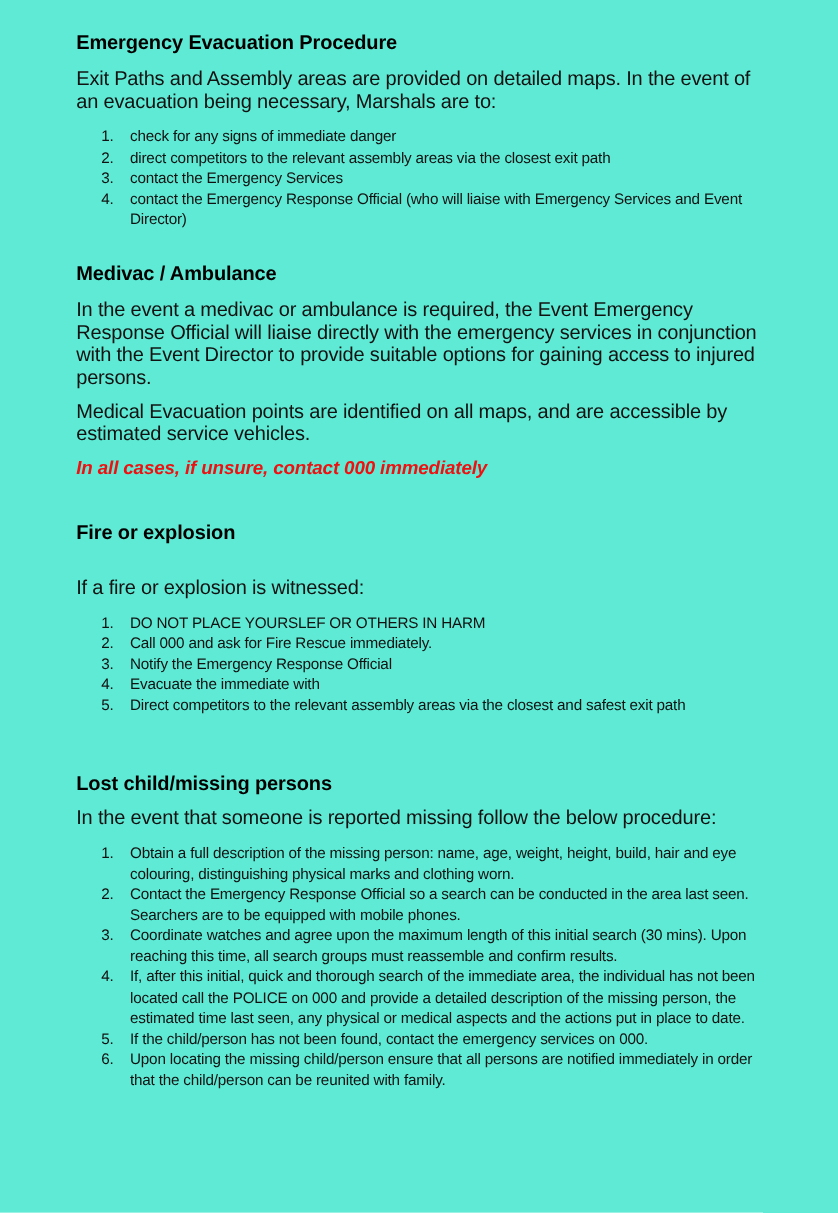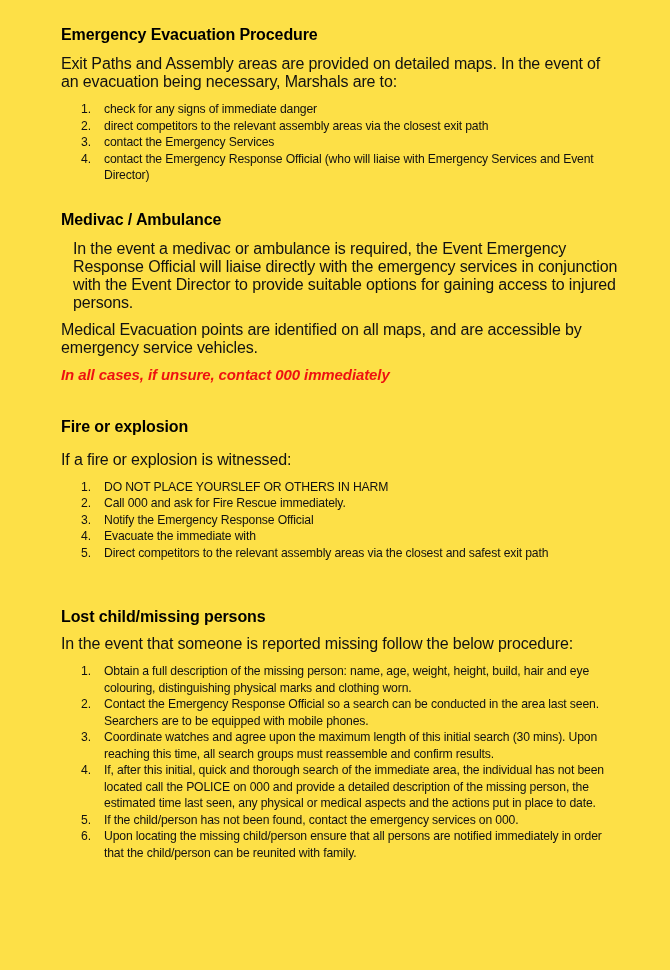--- a/index.html
+++ b/index.html
@@ -11,21 +11,21 @@
       width: 670px;
       height: 970px;
       overflow: hidden;
       font-family: "Liberation Sans", sans-serif;
       color: #111111;
     }
     .page {
       position: relative;
       width: 670px;
       height: 970px;
-      background: #fde047;
+      background: #5eead4;
     }
     .content {
       position: absolute;
       left: 61px;
       top: 26px;
       width: 560px;
     }
     h2 {
       font-family: "Liberation Sans", sans-serif;
       font-weight: bold;
@@ -78,28 +78,28 @@
       <ol style="margin-top:10px;">
         <li><span class="num">1.</span><span>check for any signs of immediate danger</span></li>
         <li><span class="num">2.</span><span>direct competitors to the relevant assembly areas via the closest exit path</span></li>
         <li><span class="num">3.</span><span>contact the Emergency Services</span></li>
         <li><span class="num">4.</span><span>contact the Emergency Response Official (who will liaise with Emergency Services and Event Director)</span></li>
       </ol>
     </section>
 
     <section style="margin-top:27px;">
       <h2>Medivac / Ambulance</h2>
-      <p style="margin-top:11px;margin-left:12px;">In the event a medivac or ambulance is required, the Event Emergency Response Official will liaise directly with the emergency services in conjunction with the Event Director to provide suitable options for gaining access to injured persons.</p>
-      <p style="margin-top:9px;">Medical Evacuation points are identified on all maps, and are accessible by emergency service vehicles.</p>
+      <p style="margin-top:11px;">In the event a medivac or ambulance is required, the Event Emergency Response Official will liaise directly with the emergency services in conjunction with the Event Director to provide suitable options for gaining access to injured persons.</p>
+      <p style="margin-top:9px;">Medical Evacuation points are identified on all maps, and are accessible by estimated service vehicles.</p>
       <p class="alert" style="margin-top: 9px; color: rgb(238, 17, 17);">In all cases, if unsure, contact 000 immediately</p>
     </section>
 
     <section style="margin-top:34px;">
       <h2>Fire or explosion</h2>
-      <p style="margin-top:15px;">If a fire or explosion is witnessed:</p>
+      <p style="margin-top:26px;">If a fire or explosion is witnessed:</p>
       <ol style="margin-top:10px;">
         <li><span class="num">1.</span><span>DO NOT PLACE YOURSLEF OR OTHERS IN HARM</span></li>
         <li><span class="num">2.</span><span>Call 000 and ask for Fire Rescue immediately.</span></li>
         <li><span class="num">3.</span><span>Notify the Emergency Response Official</span></li>
         <li><span class="num">4.</span><span>Evacuate the immediate with</span></li>
         <li><span class="num">5.</span><span>Direct competitors to the relevant assembly areas via the closest and safest exit path</span></li>
       </ol>
     </section>
 
     <section style="margin-top:47px;">

